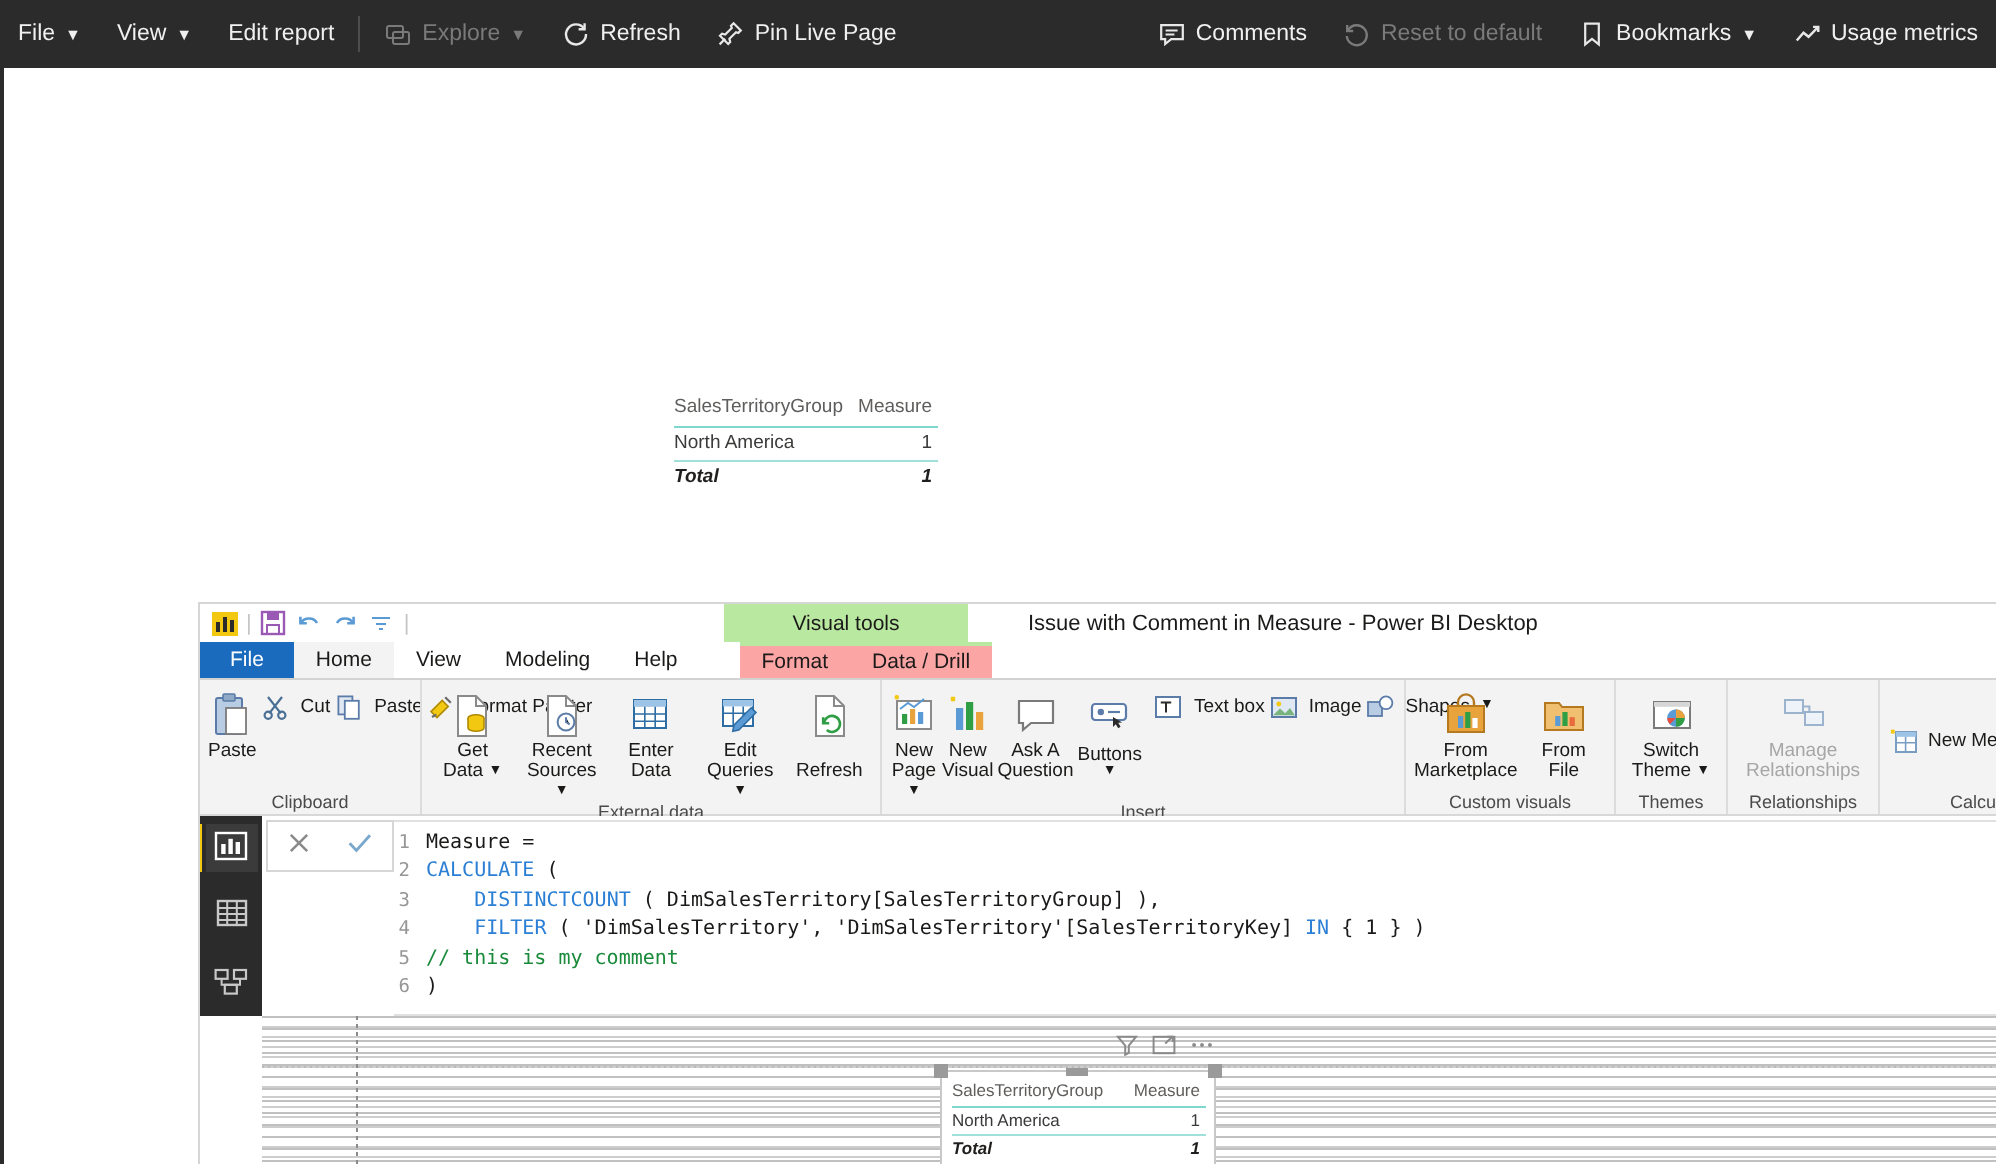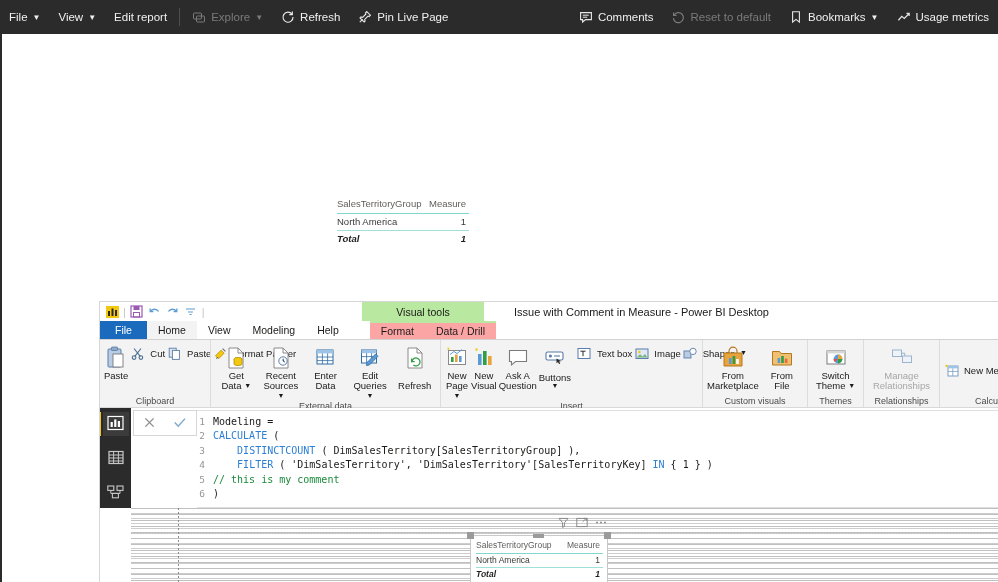--- a/index.html
+++ b/index.html
@@ -734,21 +734,21 @@
         <span>
           <svg width="14" height="13" viewBox="0 0 14 13">
               <path d="M1.8 6.6l3.4 3.6L12 2.6" fill="none" stroke="#7aa8cc" stroke-width="1.4"></path>
             </svg>
         </span>
       </div>
 
       <div id="fx-editor">
         <div class="code-line">
           <span class="ln">1</span>
-          <span class="code op">Modeling =</span>
+          <span class="code op">Measure =</span>
         </div>
         <div class="code-line">
           <span class="ln">2</span>
           <span class="code fn">CALCULATE</span>
             <span class="code op"> (</span>
         </div>
         <div class="code-line">
           <span class="ln">3</span>
           <span class="code op">    </span>
             <span class="code fn">DISTINCTCOUNT</span>

